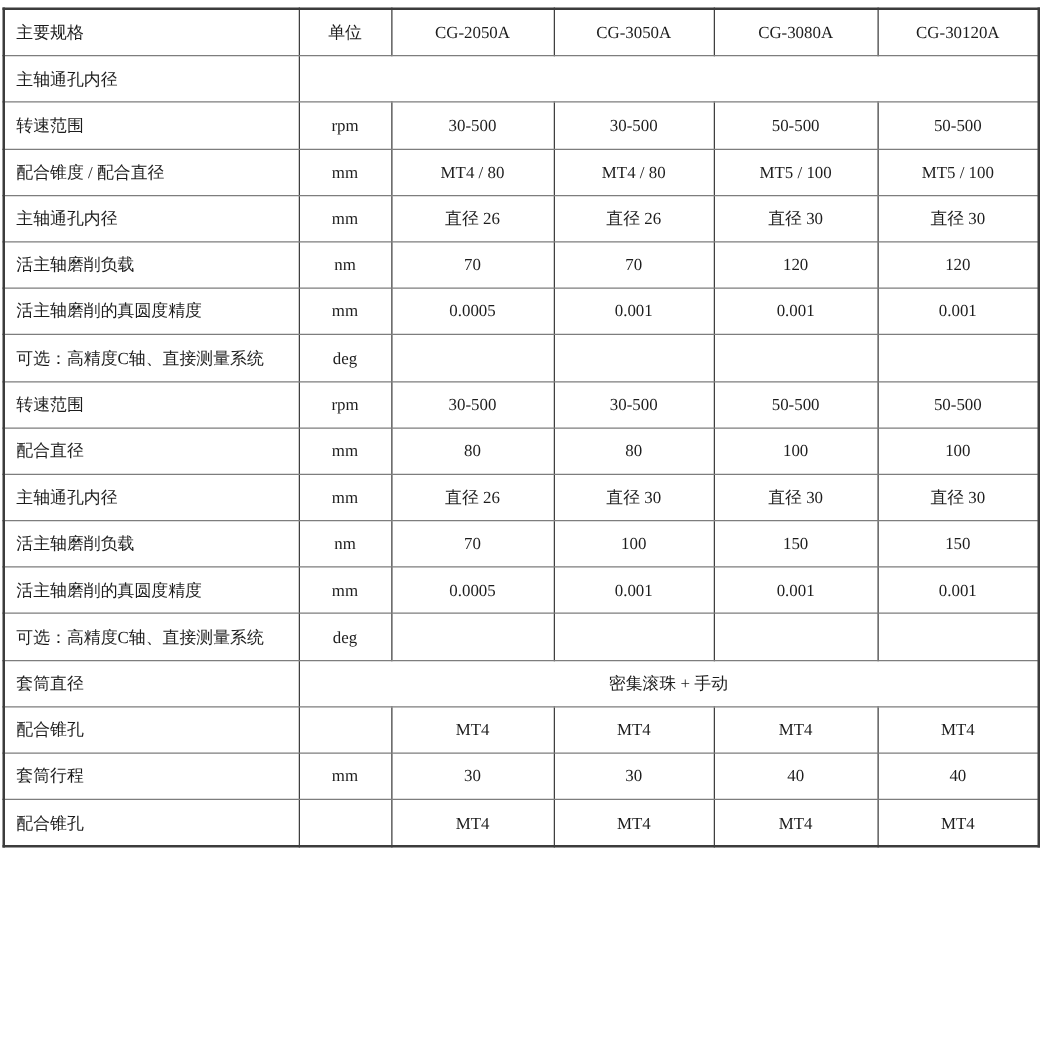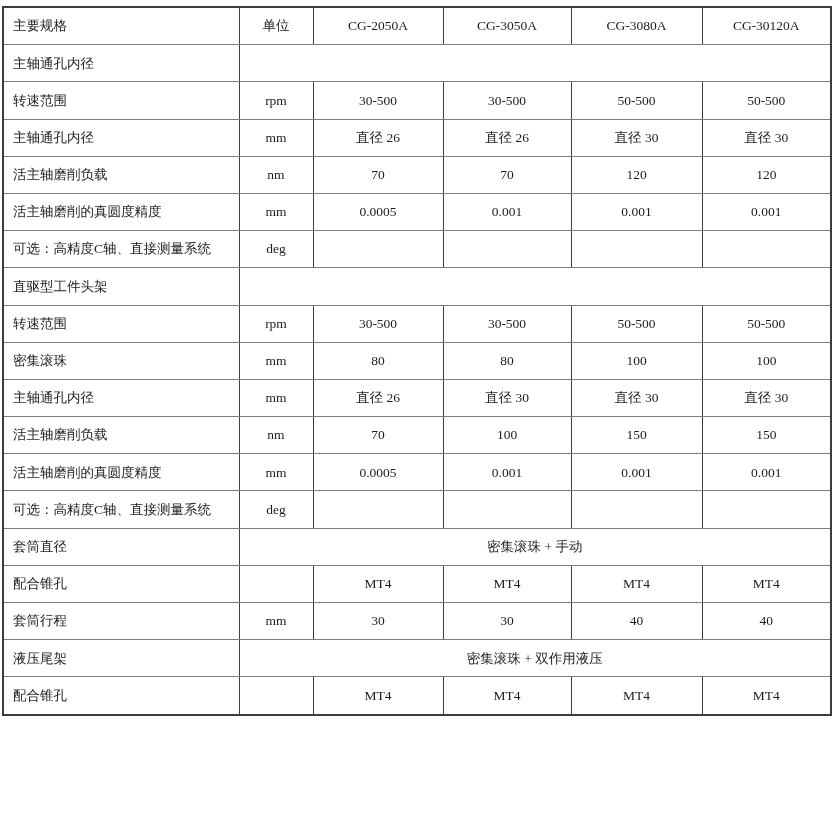--- a/index.html
+++ b/index.html
@@ -73,20 +73,28 @@
         </tr>
         <tr>
           <td class="label">转速范围</td>
           <td class="center">rpm</td>
           <td class="center">30-500</td>
           <td class="center">30-500</td>
           <td class="center">50-500</td>
           <td class="center">50-500</td>
         </tr>
         <tr>
+          <td class="label">配合锥度 / 配合直径</td>
+          <td class="center">mm</td>
+          <td class="center">MT4 / 80</td>
+          <td class="center">MT4 / 80</td>
+          <td class="center">MT5 / 100</td>
+          <td class="center">MT5 / 100</td>
+        </tr>
+        <tr>
           <td class="label">主轴通孔内径</td>
           <td class="center">mm</td>
           <td class="center">直径 26</td>
           <td class="center">直径 26</td>
           <td class="center">直径 30</td>
           <td class="center">直径 30</td>
         </tr>
         <tr>
           <td class="label">活主轴磨削负载</td>
           <td class="center">nm</td>
@@ -105,33 +113,29 @@
         </tr>
         <tr>
           <td class="label">可选：高精度C轴、直接测量系统</td>
           <td class="center">deg</td>
           <td class="center"></td>
           <td class="center"></td>
           <td class="center"></td>
           <td class="center"></td>
         </tr>
         <tr>
-          <td class="label">直驱型工件头架</td>
-          <td class="center" colspan="5"></td>
-        </tr>
-        <tr>
           <td class="label">转速范围</td>
           <td class="center">rpm</td>
           <td class="center">30-500</td>
           <td class="center">30-500</td>
           <td class="center">50-500</td>
           <td class="center">50-500</td>
         </tr>
         <tr>
-          <td class="label">密集滚珠</td>
+          <td class="label">配合直径</td>
           <td class="center">mm</td>
           <td class="center">80</td>
           <td class="center">80</td>
           <td class="center">100</td>
           <td class="center">100</td>
         </tr>
         <tr>
           <td class="label">主轴通孔内径</td>
           <td class="center">mm</td>
           <td class="center">直径 26</td>
@@ -177,24 +181,20 @@
         </tr>
         <tr>
           <td class="label">套筒行程</td>
           <td class="center">mm</td>
           <td class="center">30</td>
           <td class="center">30</td>
           <td class="center">40</td>
           <td class="center">40</td>
         </tr>
         <tr>
-          <td class="label">液压尾架</td>
-          <td class="center" colspan="5">密集滚珠 + 双作用液压</td>
-        </tr>
-        <tr>
           <td class="label">配合锥孔</td>
           <td class="center"></td>
           <td class="center">MT4</td>
           <td class="center">MT4</td>
           <td class="center">MT4</td>
           <td class="center">MT4</td>
         </tr>
       </tbody>
     </table>
 </div>

